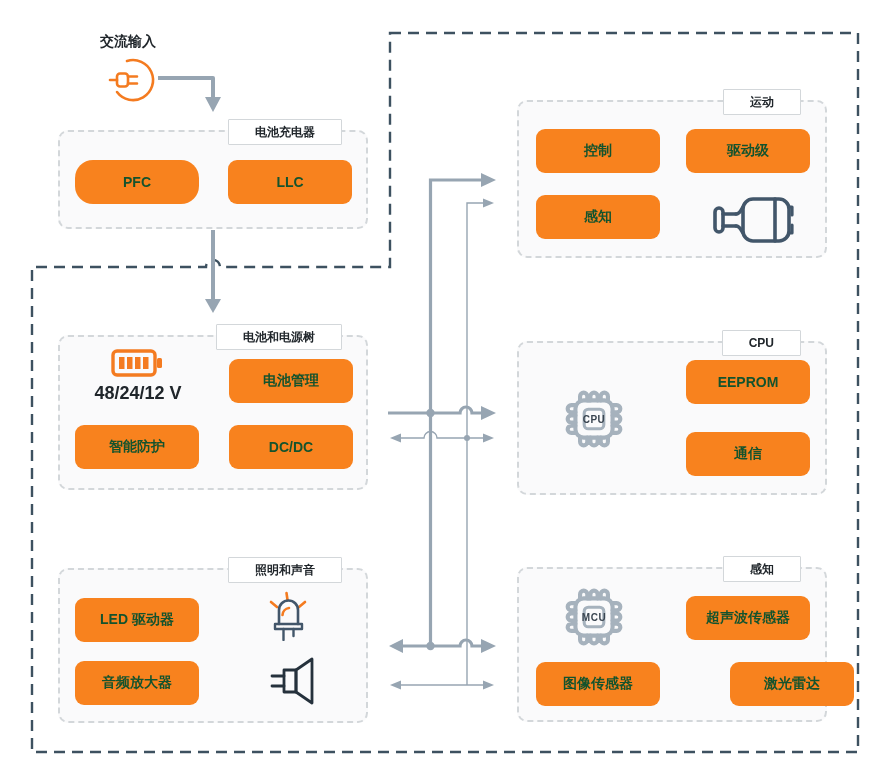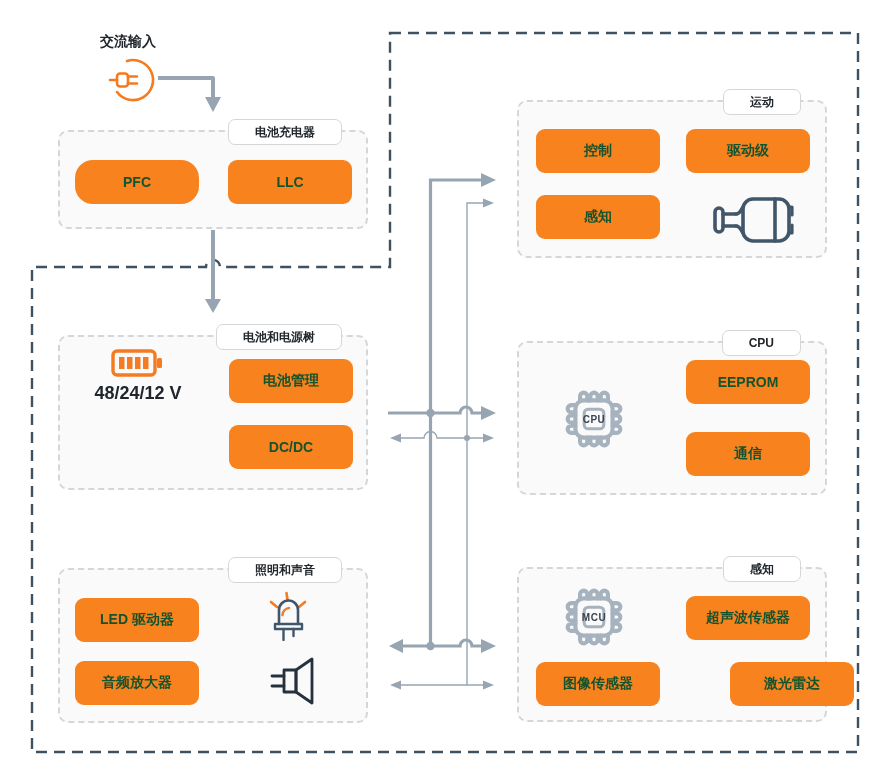--- a/index.html
+++ b/index.html
@@ -8,21 +8,21 @@
     font-family:"Liberation Sans","DejaVu Sans",sans-serif; color:var(--text);padding-left:24px;
   }
   .conn-layer { position:absolute; left:0; top:0; width:882px; height:777px; }
   .group {
     position:absolute; box-sizing:border-box;
     border:2px dashed var(--boxborder); border-radius:10px; background:var(--boxfill);
   }
   .tab {
     position:absolute; top:-13px; right:24px; height:26px; box-sizing:border-box;
     padding:0 26px; background:#fff; border:1px solid var(--boxborder);
-    border-radius:7px; font-size:12px; font-weight:bold; color:var(--text);
+    border-radius:1px; font-size:12px; font-weight:bold; color:var(--text);
     display:flex; align-items:center; justify-content:center; white-space:nowrap;
   }
   .block {
     position:absolute; width:124px; height:44px; box-sizing:border-box;
     background:var(--orange); border-radius:9px;
     display:flex; align-items:center; justify-content:center;
     font-size:14px; font-weight:600; color:#14532d; cursor:pointer; white-space:nowrap;
   }
   .icon { position:absolute; }
   .ac-label { position:absolute; left:100px; top:33px; font-size:14px; font-weight:bold; }
@@ -99,20 +99,21 @@
 
   <div class="group" style="left:58px; top:130px; width:310px; height:99px;">
     <div class="tab">电池充电器</div>
     <div class="block" style="left:15px; top:28px;border-radius:18px;">PFC</div>
     <div class="block" style="left:168px; top:28px;">LLC</div>
   </div>
 
   <div class="group" style="left:58px; top:335px; width:310px; height:155px;">
     <div class="tab">电池和电源树</div>
     <div class="block" style="left:169px; top:22px;">电池管理</div>
+    <div class="block" style="left:15px; top:88px;">智能防护</div>
     <div class="block" style="left:169px; top:88px;">DC/DC</div>
   </div>
   <div class="batt-wrap">
     <span style="display:inline-block;">
       <svg width="54" height="30" viewBox="0 0 54 30">
         <rect class="stroke-or" x="2" y="3" width="42" height="24" rx="4" stroke-width="3.4"></rect>
         <rect class="fill-or" x="8" y="9" width="5.5" height="12"></rect>
         <rect class="fill-or" x="16" y="9" width="5.5" height="12"></rect>
         <rect class="fill-or" x="24" y="9" width="5.5" height="12"></rect>
         <rect class="fill-or" x="32" y="9" width="5.5" height="12"></rect>

